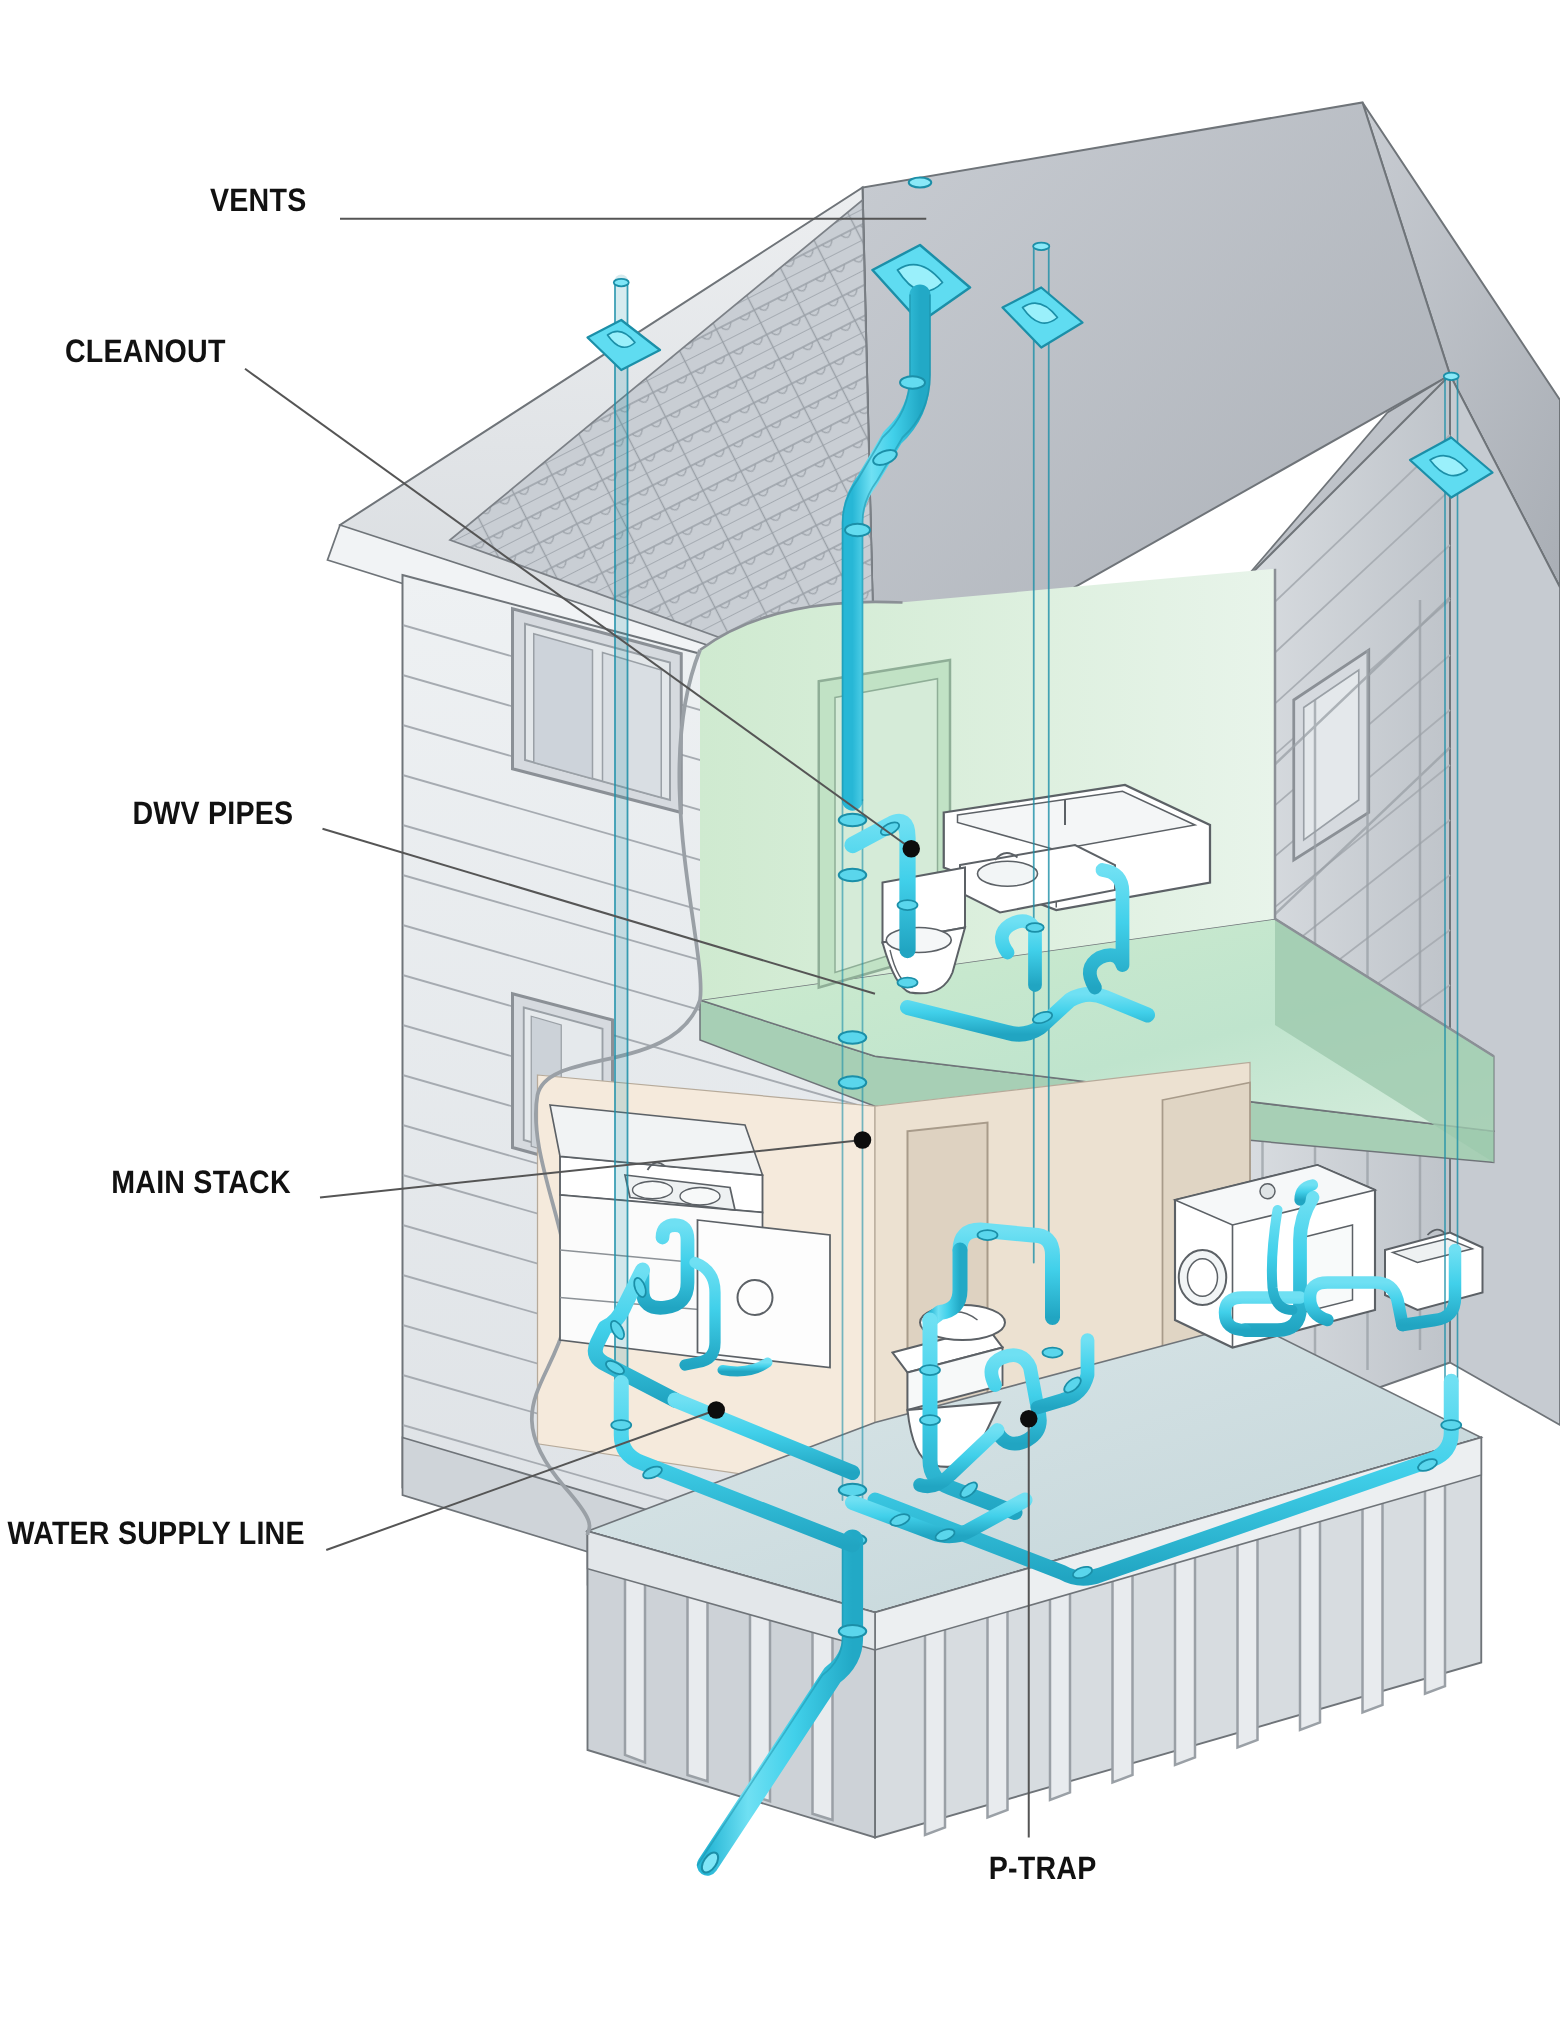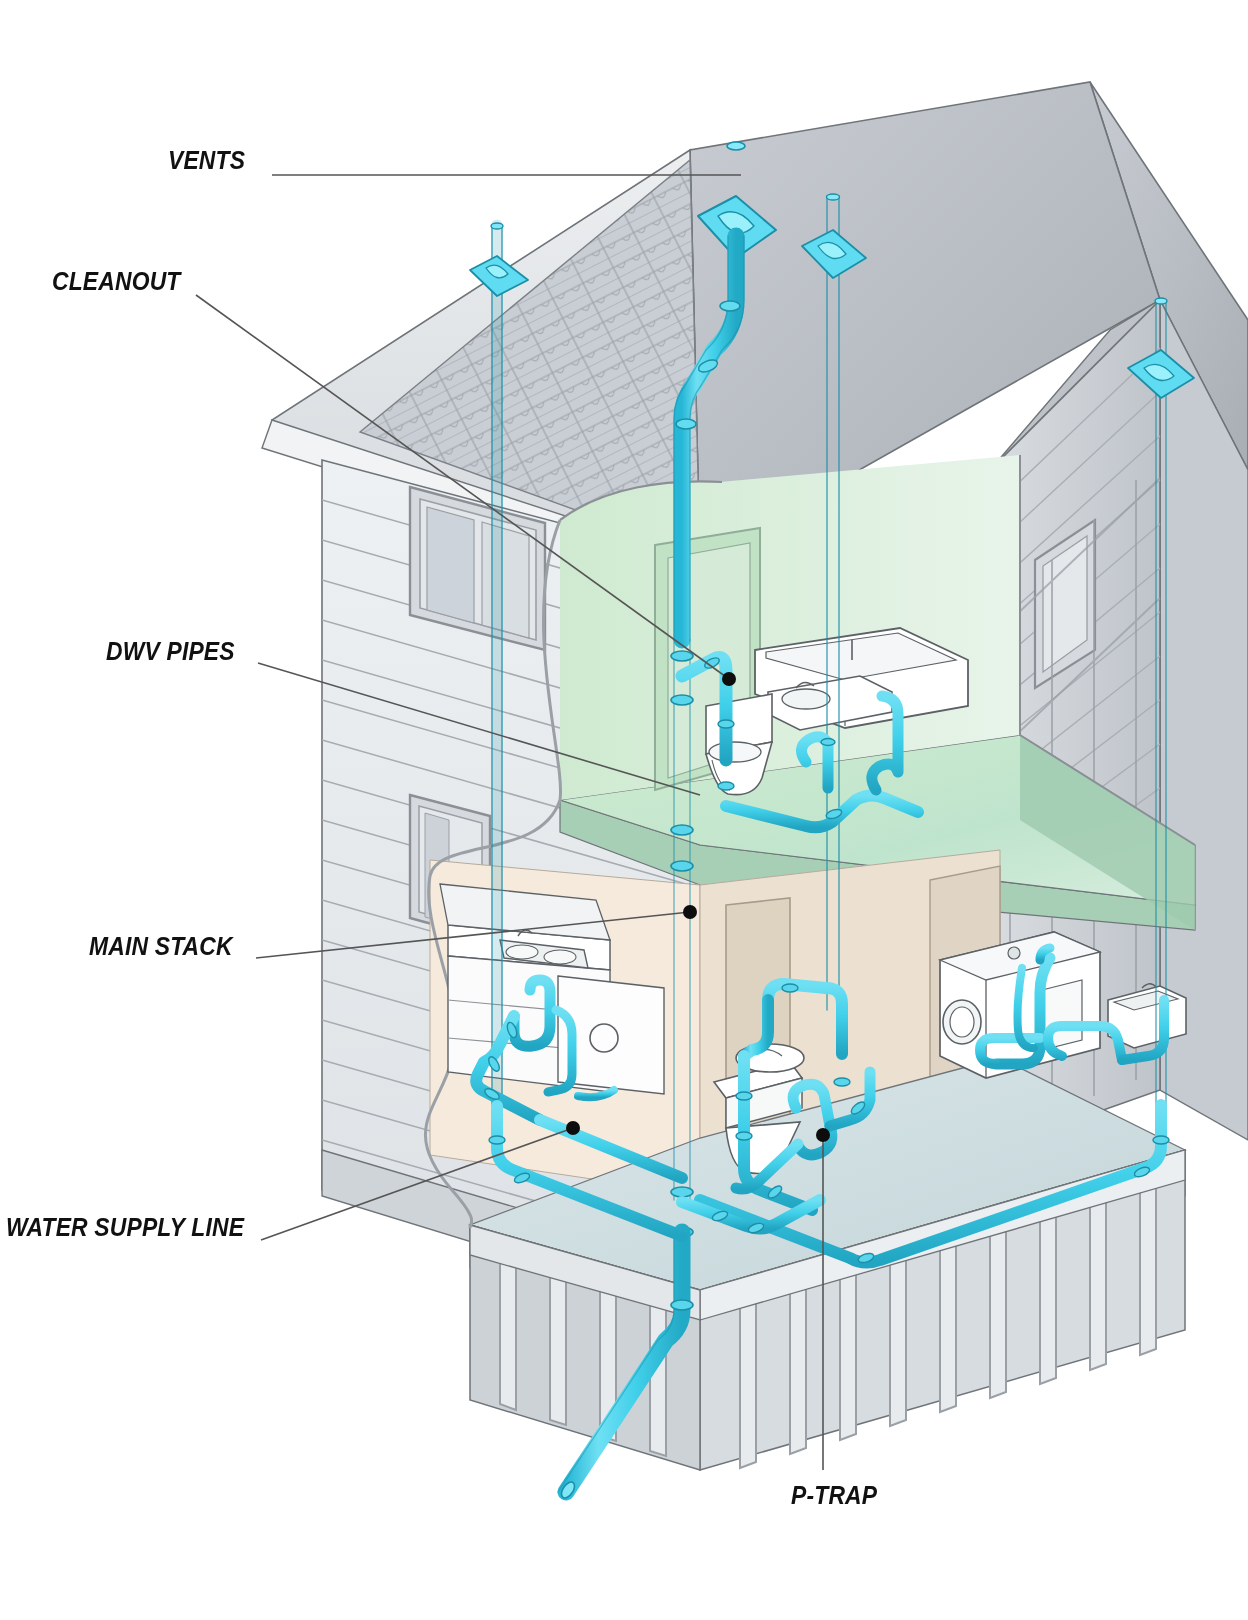--- a/index.html
+++ b/index.html
@@ -1,18 +1,18 @@
 <!DOCTYPE html>
 <html><head>
 <meta charset="utf-8">
 <style>
   html,body{margin:0;padding:0;background:#ffffff;}
   body{width:1248px;height:1620px;overflow:hidden;
        font-family:"Liberation Sans","DejaVu Sans",sans-serif;}
-  #stage{position:relative;width:1248px;height:1620px;background:#fff;font-style:italic;}
+  #stage{position:relative;width:1248px;height:1620px;background:#fff;}
   svg{display:block;}
   .lbl{
     position:absolute;
     font-family:"Liberation Sans","DejaVu Sans",sans-serif;
     font-weight:bold;
     font-size:26px;
     letter-spacing:0.2px;
     color:#111111;
     white-space:nowrap;
     transform:scaleX(0.88);

